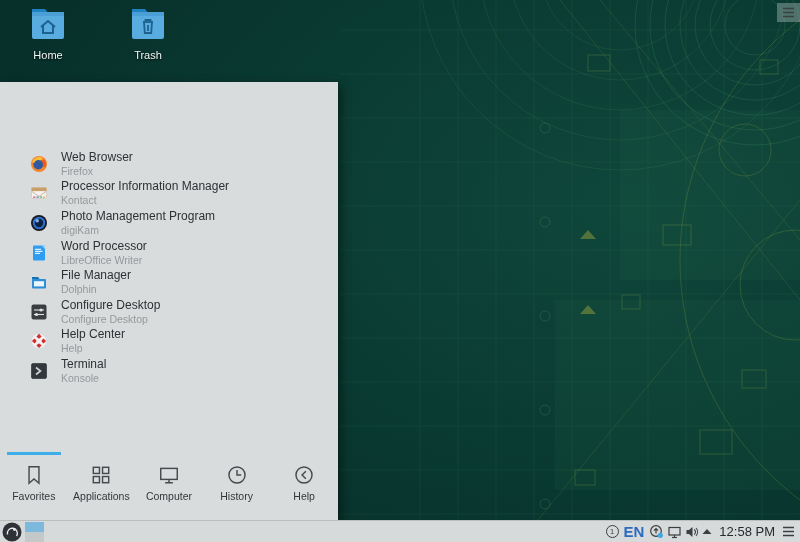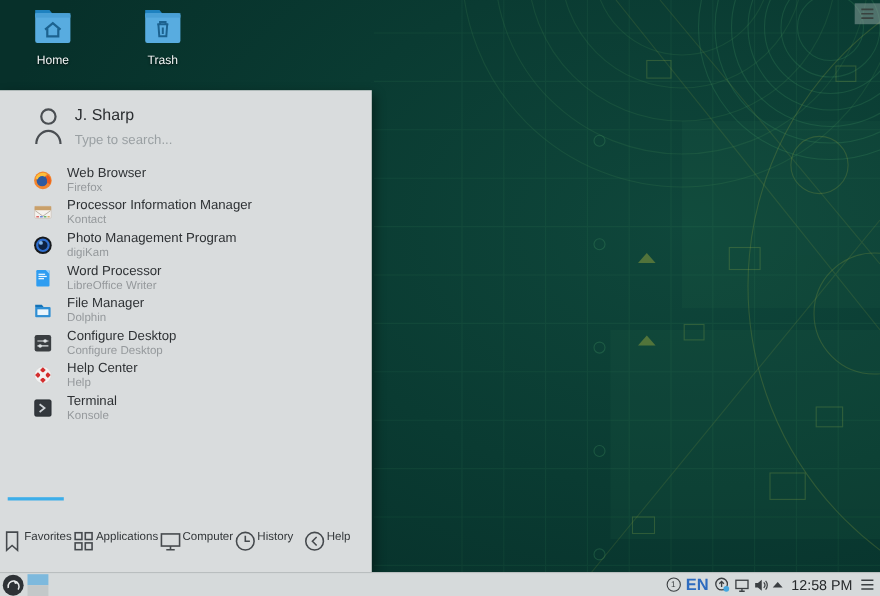--- a/index.html
+++ b/index.html
@@ -31,21 +31,21 @@
     width:250px; cursor:text; }
 
   #app-list { position:absolute; left:0; top:67px; right:0; }
   .app-item { display:flex; align-items:center; height:29.6px; padding-left:30px; cursor:pointer; }
   .app-icon { width:18px; height:18px; flex:0 0 18px; margin-right:13px; }
   .app-text { display:flex; flex-direction:column; }
   .app-title { font-size:12px; color:#2e3134; font-weight:500; line-height:13px; }
   .app-subtitle { font-size:10.5px; color:#95999c; line-height:12px; margin-top:1px; }
 
   #tab-bar { position:absolute; left:0; bottom:0; right:0; height:68px; display:flex; }
-  .tab { flex:1 1 0; position:relative; display:flex; flex-direction:row;
+  .tab { flex:1 1 0; position:relative; display:flex; flex-direction:column;
     align-items:center; cursor:pointer; }
   .tab-indicator { position:absolute; top:0; left:7px; right:7px; height:3px;
     background:#3daee9; display:none; }
   .tab.active .tab-indicator { display:block; }
   .tab svg { margin-top:12px; }
   .tab-label { margin-top:4px; font-size:10.5px; color:#33373a; }
 
   
   #taskbar { position:absolute; left:0; right:0; bottom:0; height:22px; z-index:4;
     background:#d6dadb; border-top:1px solid #b9bebf; }
@@ -161,30 +161,20 @@
   <div id="toolbox">
     <svg width="13" height="11" viewBox="0 0 13 11">
       <g stroke="#39423f" stroke-width="1.5">
         <path d="M1,1.5H12 M1,5.5H12 M1,9.5H12"></path>
       </g>
     </svg>
   </div>
 
   <div id="launcher">
 
-    <div id="launcher-header">
-      <svg id="avatar" width="26" height="36" viewBox="0 0 26 36">
-        <g stroke="#4a4e52" stroke-width="2" fill="none">
-          <circle cx="13" cy="9" r="6.5"></circle>
-          <path d="M2,34 a11,12 0 0 1 22,0"></path>
-        </g>
-      </svg>
-      <div id="user-name">J. Sharp</div>
-      <div id="search-field">Type to search...</div>
-    </div>
 
     <div id="app-list">
 
       <div class="app-item">
         <svg class="app-icon" viewBox="0 0 18 18">
           <circle cx="9" cy="9" r="8" fill="#f3852d"></circle>
           <circle cx="8.3" cy="9.4" r="5" fill="#2f5aa0"></circle>
           <path d="M2.2,7 a7,7 0 0 1 10.5,-3.8 l-2,2.4 a4.5,4.5 0 0 0 -6.5,2.5 z" fill="#fdbf3b"></path>
           <path d="M13.5,4.2 a7,7 0 0 1 1.8,8.5 l-2.5,-2 a4.3,4.3 0 0 0 -1.3,-4.5 z" fill="#e95b20"></path>
         </svg>

